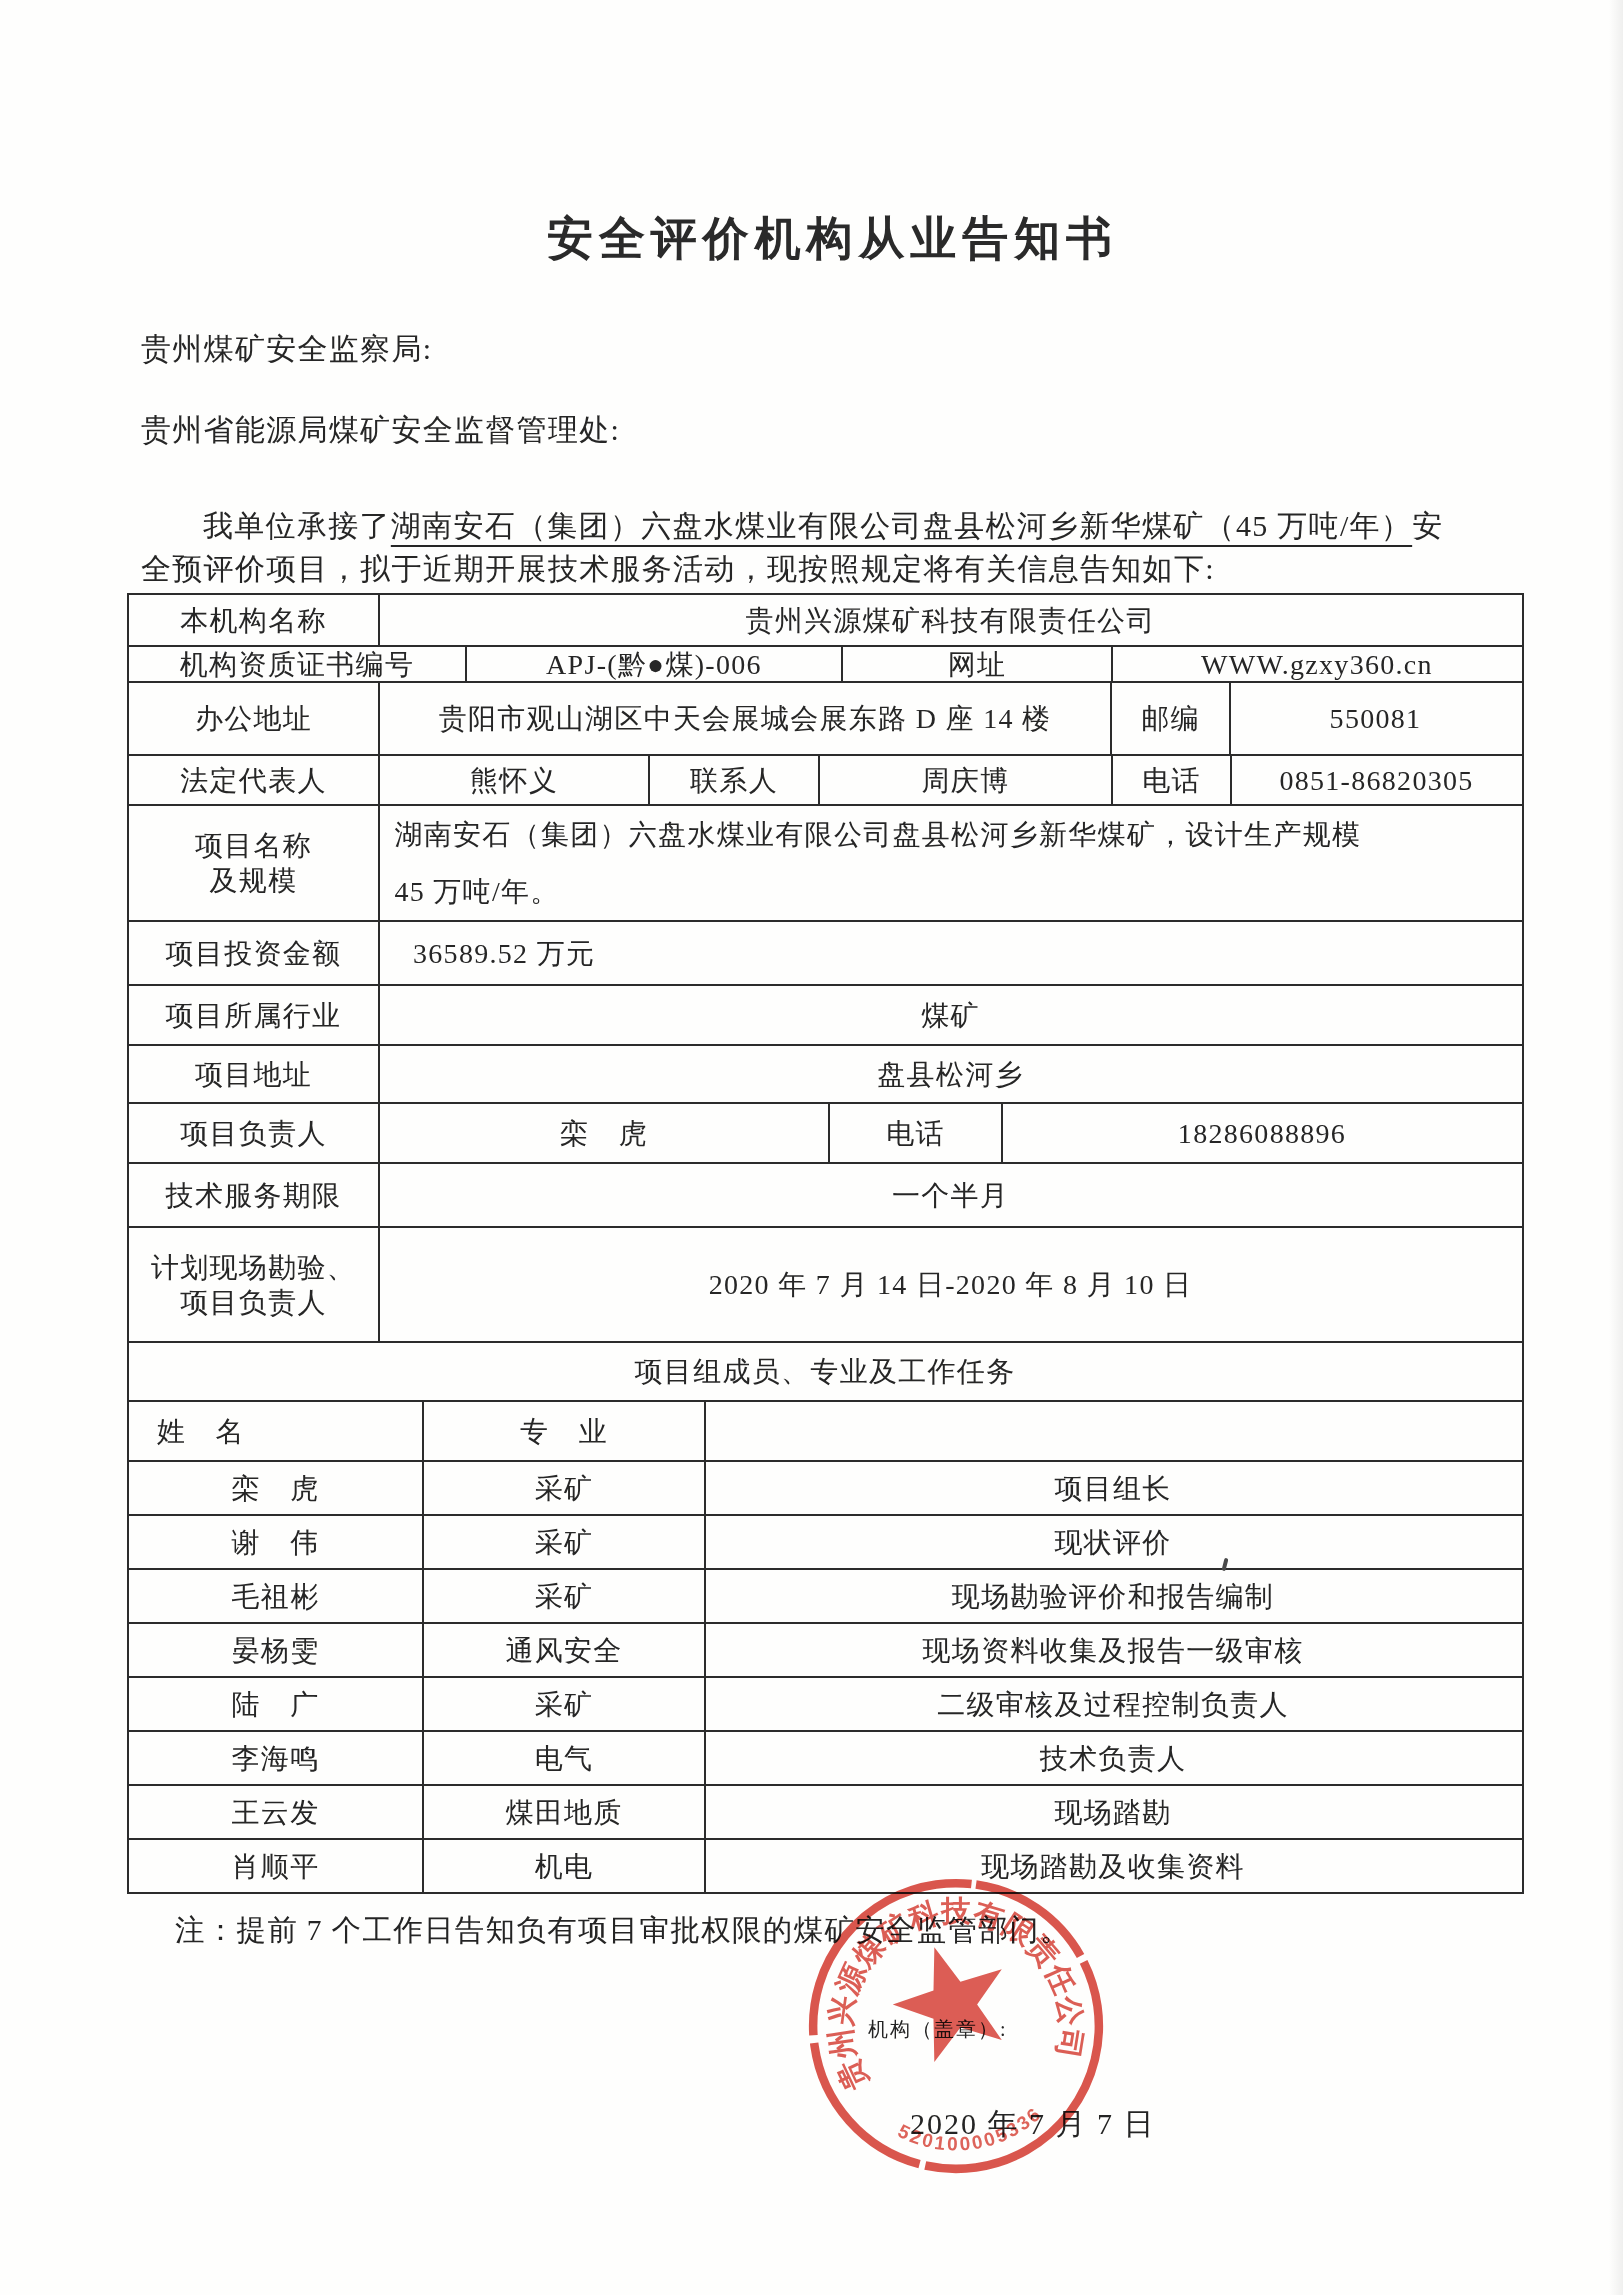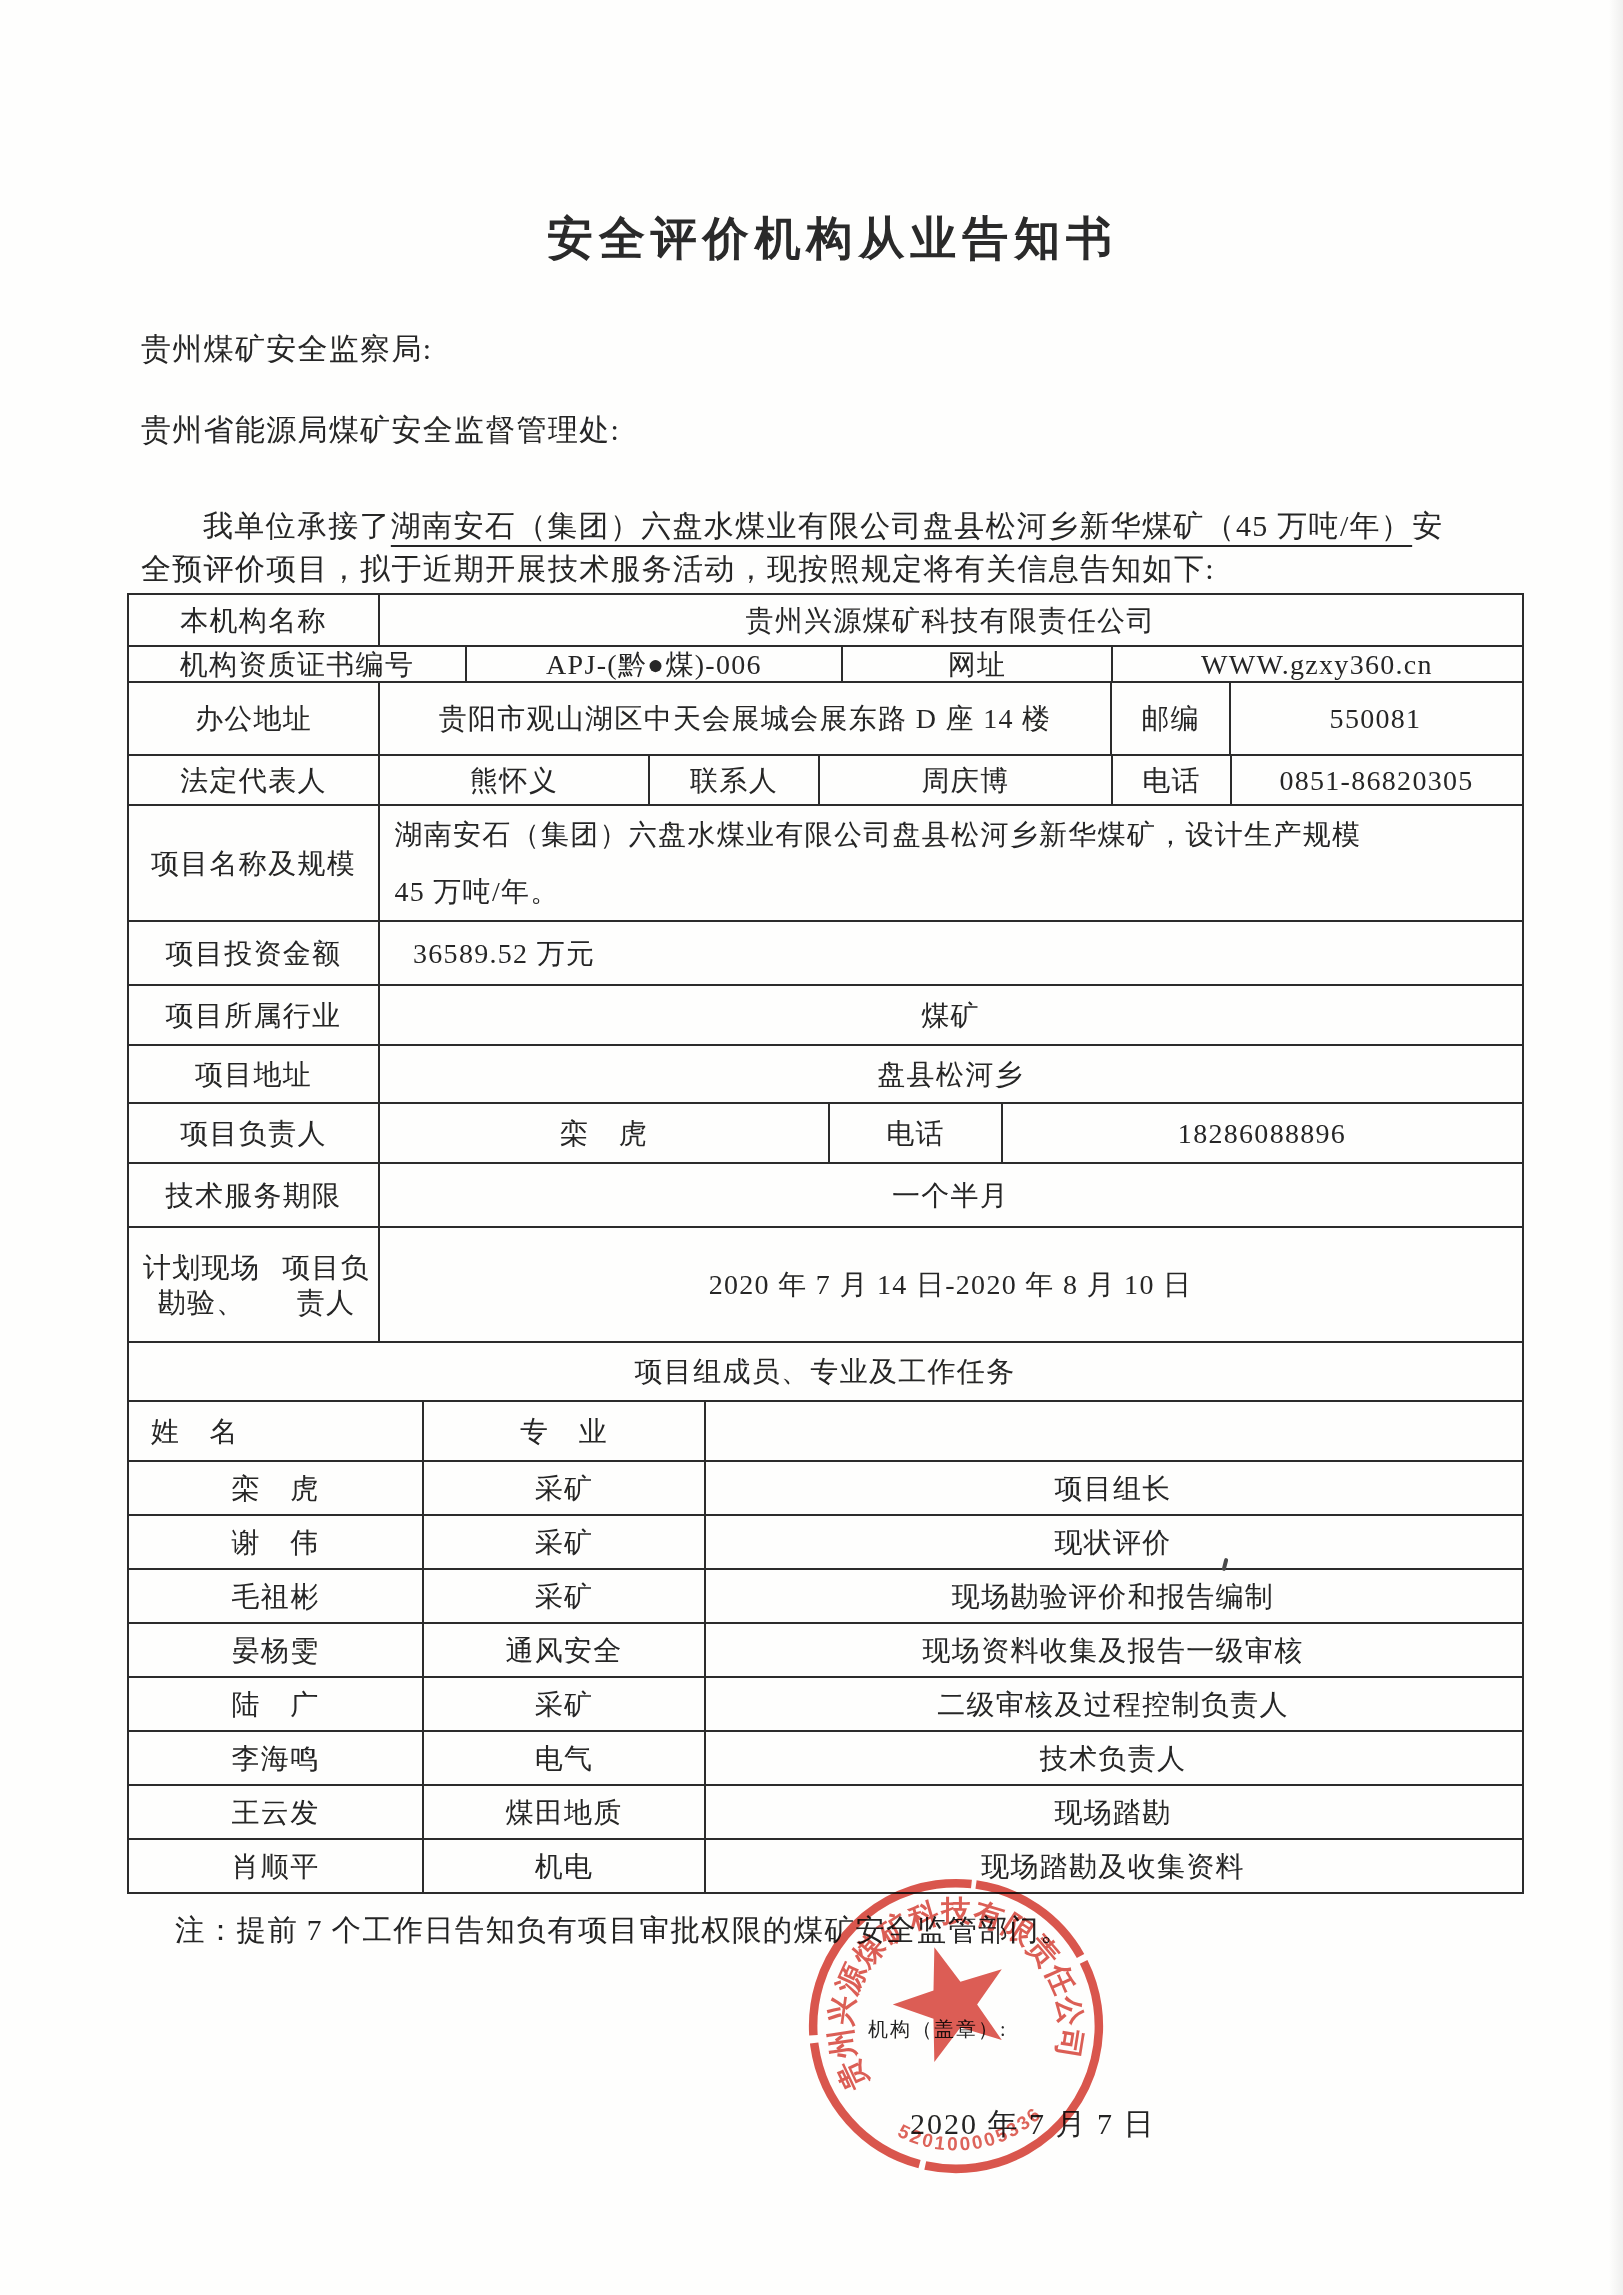--- a/index.html
+++ b/index.html
@@ -27,21 +27,21 @@
   }
   .tr{display:flex;box-sizing:border-box;border-top:2.6px solid #2c2c2c;flex:none}
   .tr:first-child{border-top:none}
   .c{
     box-sizing:border-box;border-left:2px solid #2c2c2c;flex:none;
     display:flex;align-items:center;justify-content:center;
     font-size:28px;letter-spacing:1.3px;text-align:center;color:#262626;line-height:1.25;
   }
   .c:first-child{border-left:none}
   .cl{justify-content:flex-start;text-align:left}
-  .two{flex-direction:row;}
+  .two{flex-direction:column;}
   .vtwo{flex-direction:column;align-items:flex-start;gap:22px;padding-left:14.4px}
   .h77{height:50px}.h80{height:36px}.h88{height:58px}.h90{height:59px}.h91{height:60px}
   .h98{height:64px}.h112{height:73px}.h175{height:115px}.h177{height:116px}.h82{height:54px}
 
   #note-line{left:175px;top:1911px;font-size:29.5px;letter-spacing:1.3px;white-space:nowrap}
   #sign-label{left:868px;top:2016px;font-size:20px;letter-spacing:2px;white-space:nowrap}
   #sign-date{left:910px;top:2104px;font-size:30px;letter-spacing:2px;white-space:nowrap}
 
   
   #seal{left:802px;top:1872px;mix-blend-mode:multiply;opacity:.93}
@@ -138,21 +138,21 @@
       <span>项目负责人</span>
     </div>
     <div class="c" style="width:1143px">2020 年 7 月 14 日-2020 年 8 月 10 日</div>
   </div>
 
   <div class="tr h90">
     <div class="c" style="width:1392px">项目组成员、专业及工作任务</div>
   </div>
 
   <div class="tr h91">
-    <div class="c cl" style="width:293px;padding-left:22px">姓　名</div>
+    <div class="c cl" style="width:293px;padding-left:28px">姓　名</div>
     <div class="c" style="width:282px">专　业</div>
     <div class="c" style="width:816px"></div>
   </div>
 
   <div class="tr h82">
     <div class="c" style="width:293px">栾　虎</div>
     <div class="c" style="width:282px">采矿</div>
     <div class="c" style="width:816px">项目组长</div>
   </div>
   <div class="tr h82">

